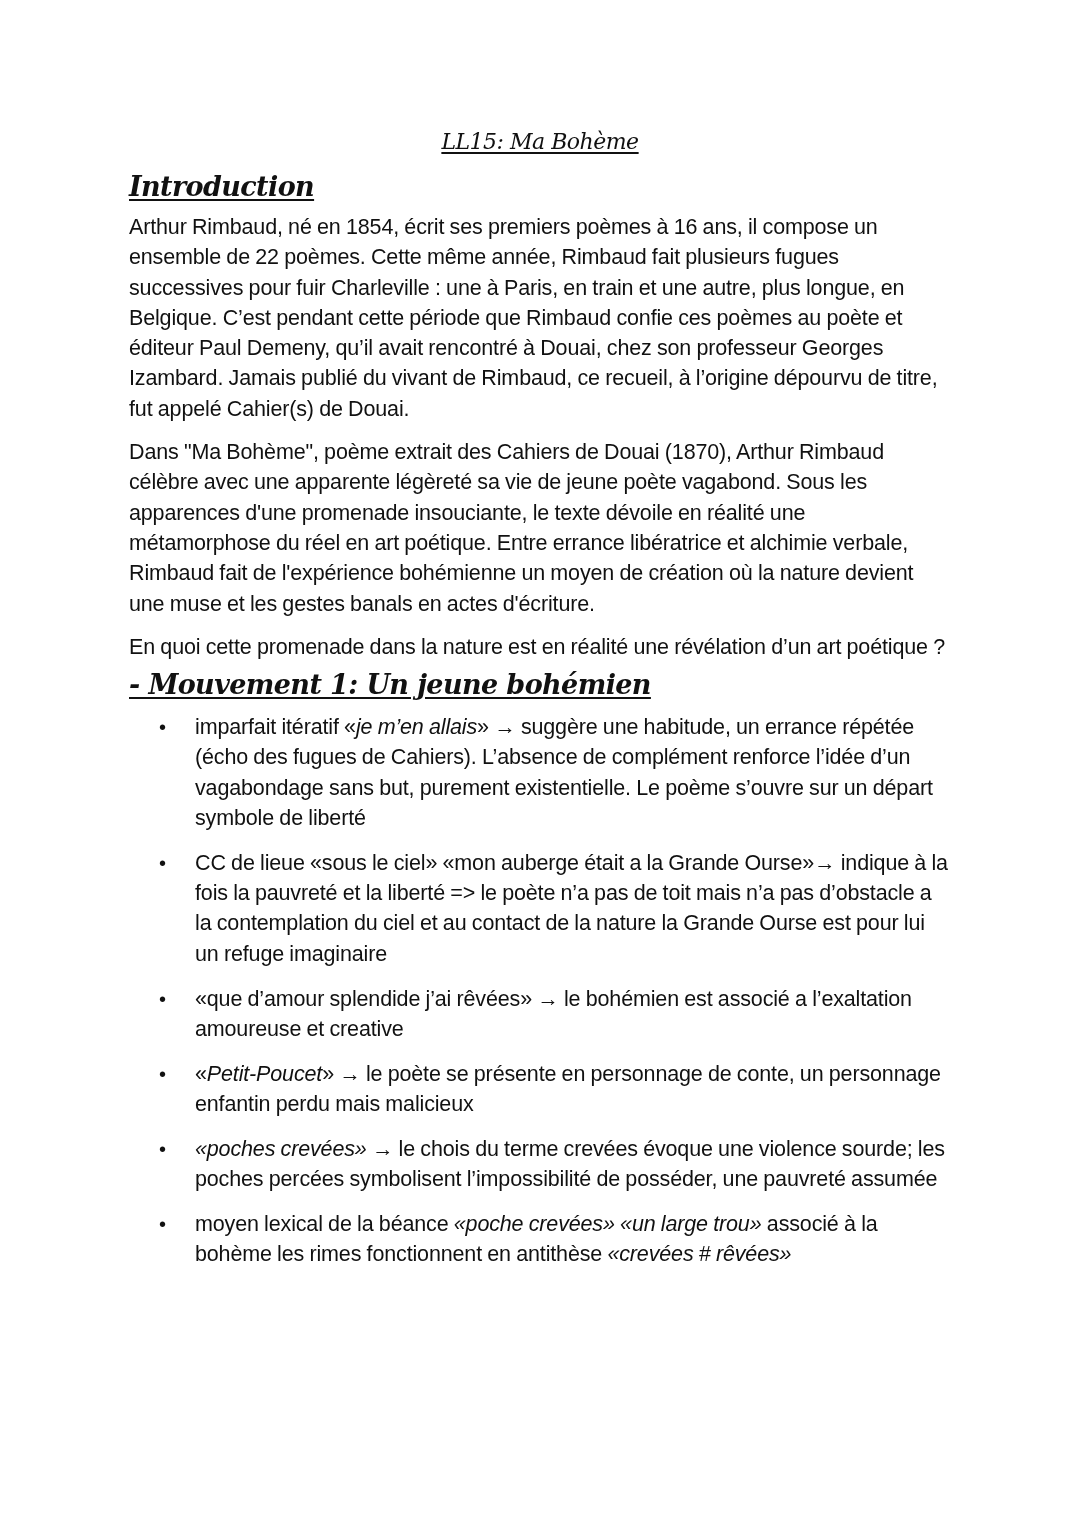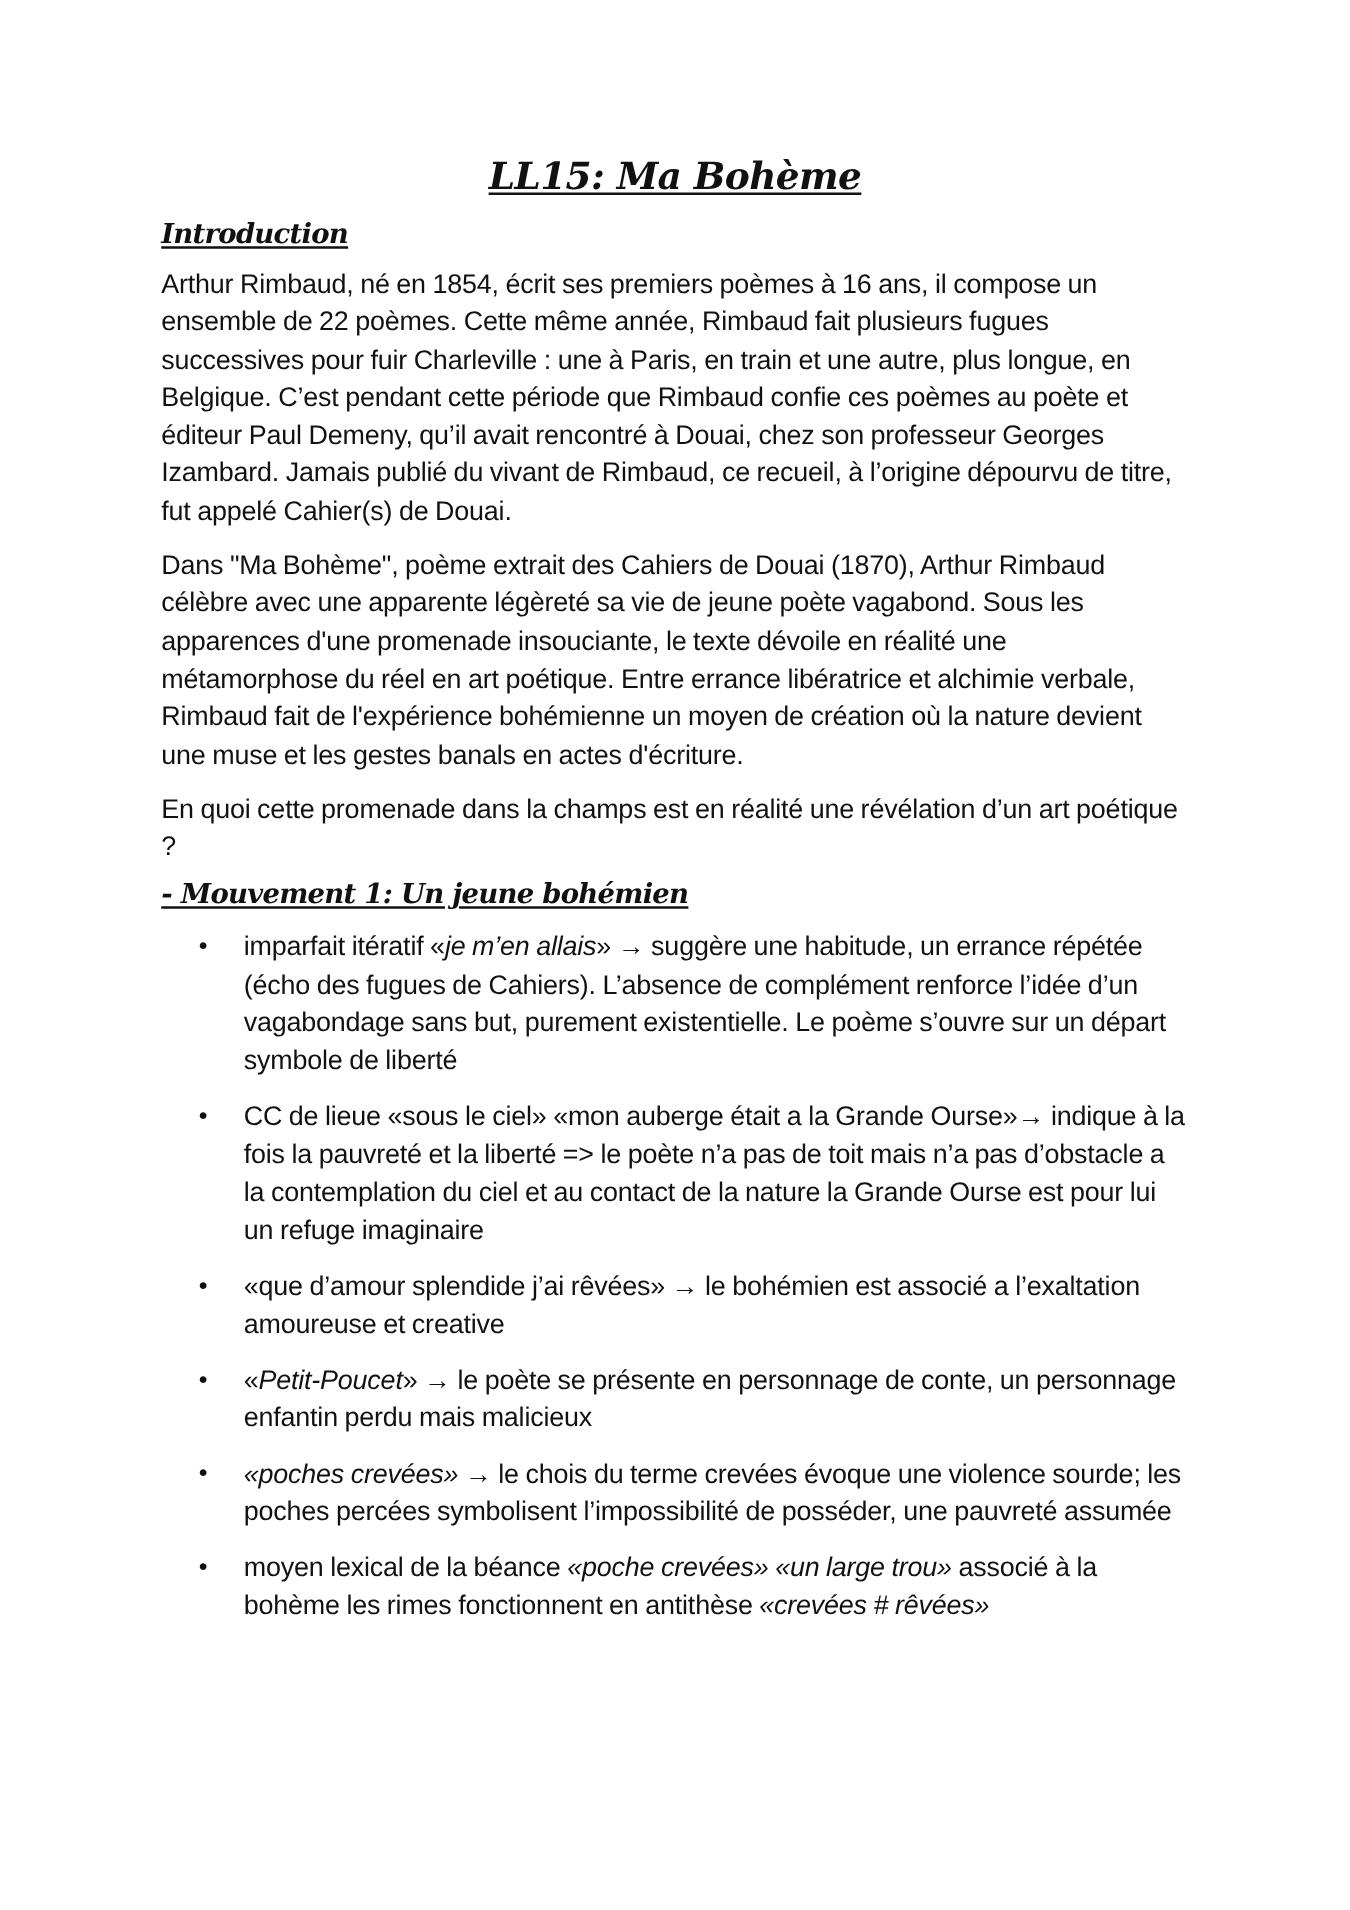--- a/index.html
+++ b/index.html
@@ -15,36 +15,36 @@
       color: #111111;
     }
     .page {
       position: absolute;
       left: 129px;
       top: 126px;
       width: 822px;
     }
     .title {
       font-family: "DejaVu Serif", serif;
-      font-weight: bold;
+      font-weight: normal;
       font-style: italic;
-      font-size: 30px;
+      font-size: 22px;
       text-decoration: underline;
       text-decoration-thickness: 2px;
       text-underline-offset: 3px;
       text-align: center;
       margin: 0 0 14px 0;
       line-height: 32px;
       letter-spacing: -0.5px;
     }
     .heading {
       font-family: "DejaVu Serif", serif;
       font-weight: bold;
       font-style: italic;
-      font-size: 22px;
+      font-size: 27px;
       text-decoration: underline;
       text-decoration-thickness: 2px;
       text-underline-offset: 3px;
       margin: 0 0 10px 0;
       line-height: 30px;
       letter-spacing: -0.6px;
     }
     .para {
       font-family: "Liberation Sans", sans-serif;
       font-size: 21.5px;
@@ -82,21 +82,21 @@
 </head>
 <body>
 
 <div class="page">
   <h1 class="title">LL15: Ma Bohème</h1>
 
   <h2 class="heading">Introduction</h2>
 
   <p class="para">Arthur Rimbaud, né en 1854, écrit ses premiers poèmes à 16 ans, il compose un ensemble de 22 poèmes. Cette même année, Rimbaud fait plusieurs fugues successives pour fuir Charleville : une à Paris, en train et une autre, plus longue, en Belgique. C’est pendant cette période que Rimbaud confie ces poèmes au poète et éditeur Paul Demeny, qu’il avait rencontré à Douai, chez son professeur Georges Izambard. Jamais publié du vivant de Rimbaud, ce recueil, à l’origine dépourvu de titre, fut appelé Cahier(s) de Douai.</p>
   <p class="para">Dans "Ma Bohème", poème extrait des Cahiers de Douai (1870), Arthur Rimbaud célèbre avec une apparente légèreté sa vie de jeune poète vagabond. Sous les apparences d'une promenade insouciante, le texte dévoile en réalité une métamorphose du réel en art poétique. Entre errance libératrice et alchimie verbale, Rimbaud fait de l'expérience bohémienne un moyen de création où la nature devient une muse et les gestes banals en actes d'écriture.</p>
-  <p class="para" style="margin-bottom:8px;">En quoi cette promenade dans la champs est en réalité une révélation d’un art poétique ?</p>
+  <p class="para" style="margin-bottom:8px;">En quoi cette promenade dans la nature est en réalité une révélation d’un art poétique ?</p>
 
   <h2 class="heading" style="margin-bottom:12px;">- Mouvement 1: Un jeune bohémien</h2>
 
   <ul class="bullets">
     <li class="bullet">
       <span class="dot">•</span>
       <span class="content"><span>imparfait itératif «</span><i>je m’en allais</i><span>» → suggère une habitude, un errance répétée (écho des fugues de Cahiers). L’absence de complément renforce l’idée d’un vagabondage sans but, purement existentielle. Le poème s’ouvre sur un départ symbole de liberté</span></span>
     </li>
     <li class="bullet">
       <span class="dot">•</span>

